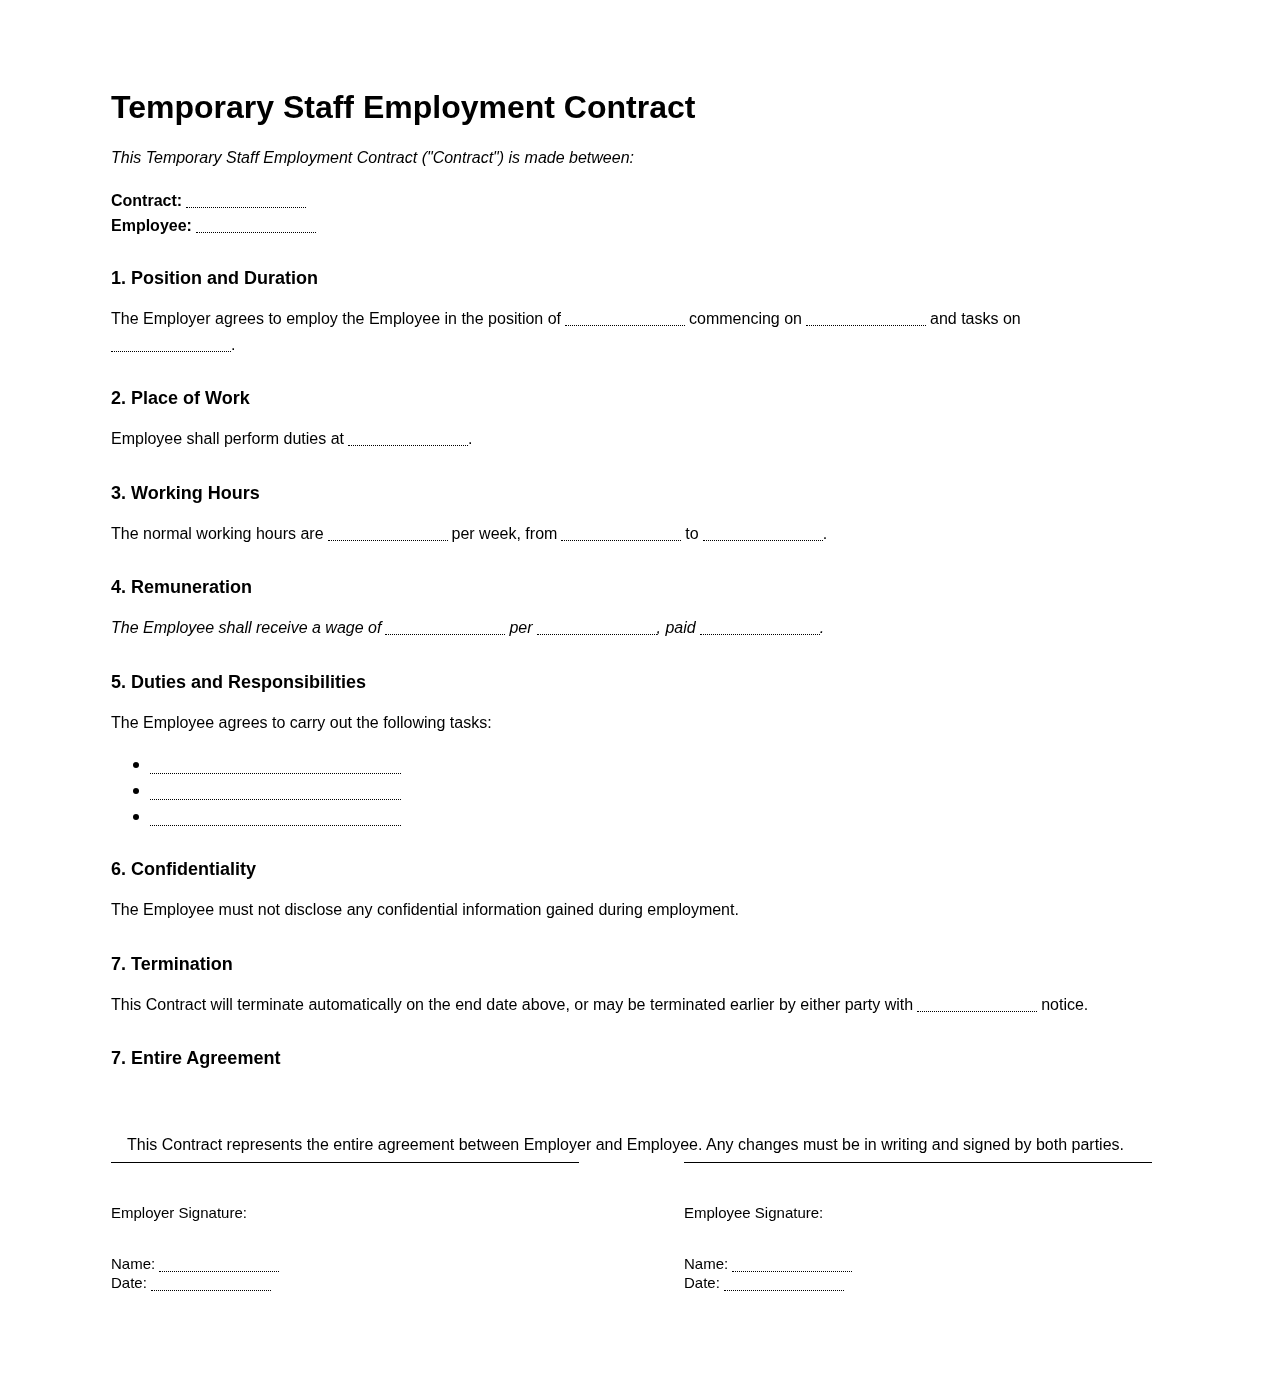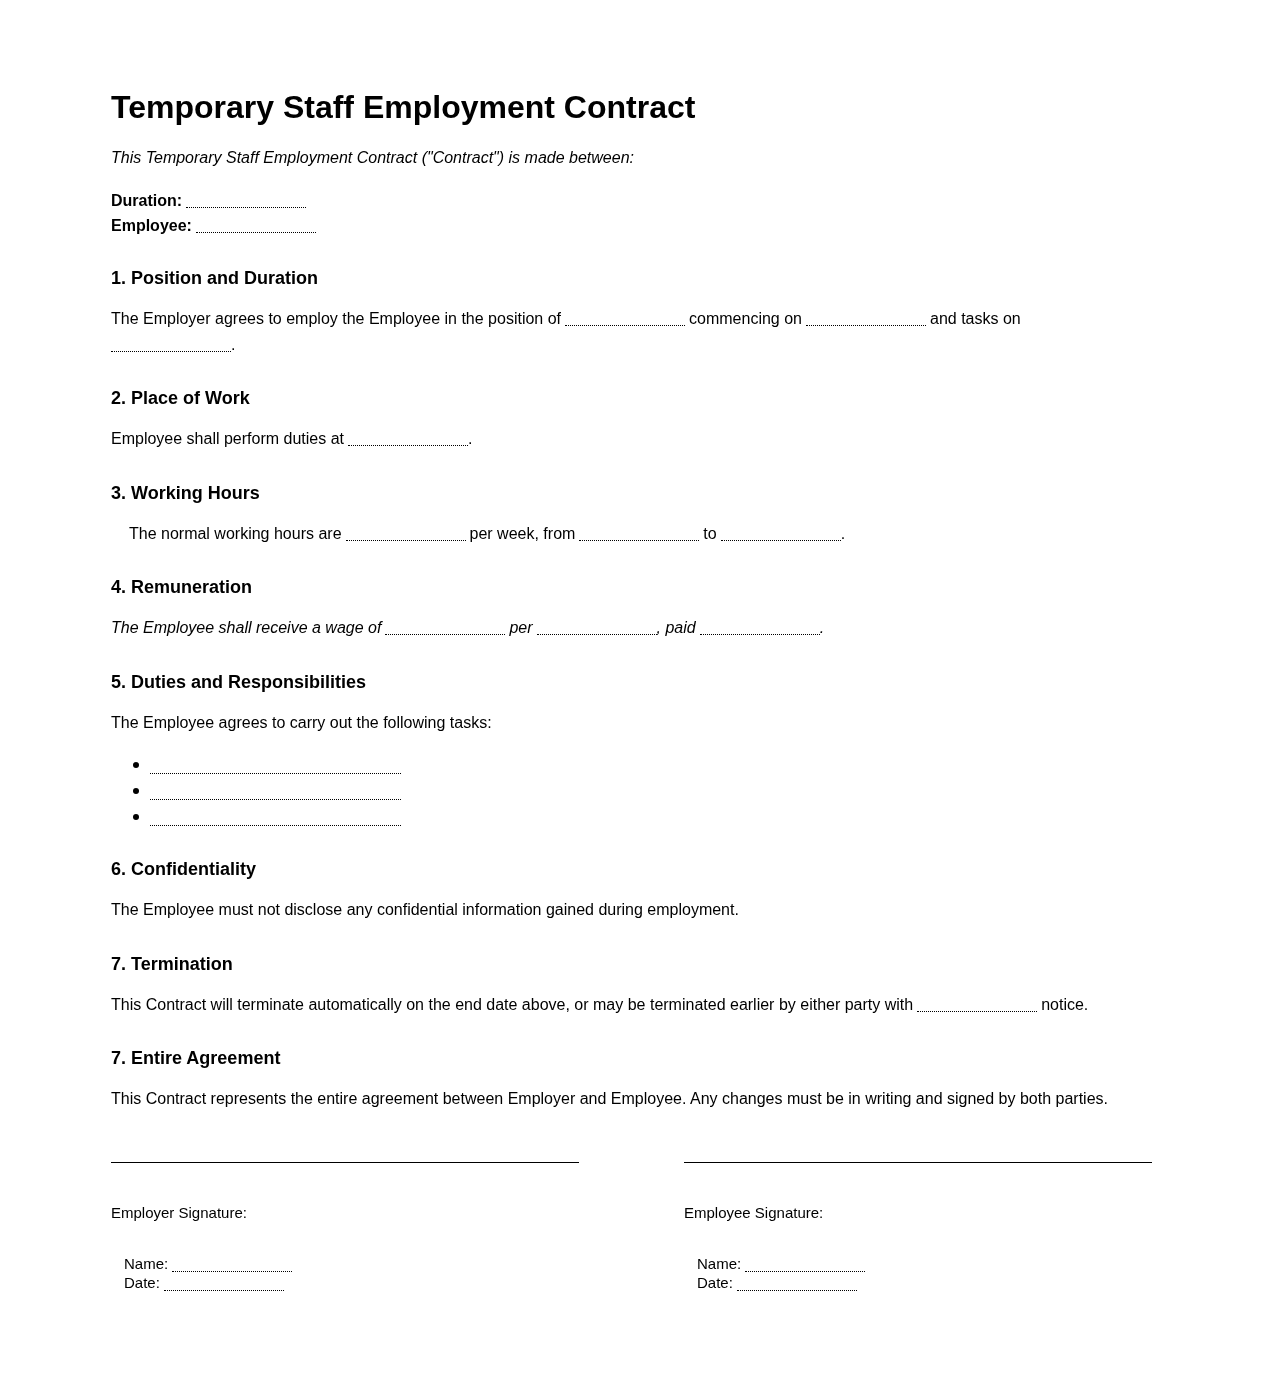--- a/index.html
+++ b/index.html
@@ -106,53 +106,53 @@
     height: 1px;
   }
   .sig-label {
     position: absolute;
     top: 41px;
     left: 0;
     white-space: nowrap;
   }
   .sig-field {
     position: absolute;
-    left: 13px;
+    left: 0;
     white-space: nowrap;
   }
   .sig-field .blank { margin-left: 4px; top: 3px; height: 15px; }
 </style>
 </head>
 <body>
 
 <div class="page">
 
   <h1>Temporary Staff Employment Contract</h1>
 
   <p class="intro">This Temporary Staff Employment Contract ("Contract") is made between:</p>
 
   <div class="party" style="top:190px;">
-    <b>Duration:</b><span class="blank"></span>
+    <b>Contract:</b><span class="blank"></span>
   </div>
   <div class="party" style="top:215px;">
     <b>Employee:</b><span class="blank"></span>
   </div>
 
   <h2 style="top:267px;">1. Position and Duration</h2>
   <div class="para" style="top:306px; width:1041px; white-space:normal;">
     <span>The Employer agrees to employ the Employee in the position of</span><span class="blank"></span><span>commencing on</span><span class="blank"></span><span>and tasks on</span><br><span class="blank noright" style="margin-left:0;"></span><span>.</span>
   </div>
 
   <h2 style="top:387px;">2. Place of Work</h2>
   <div class="para" style="top:426px;">
     <span>Employee shall perform duties at</span><span class="blank noright"></span><span>.</span>
   </div>
 
   <h2 style="top:482px;">3. Working Hours</h2>
-  <div class="para" style="top:521px;margin-left:18px;">
+  <div class="para" style="top:521px;">
     <span>The normal working hours are</span><span class="blank"></span><span>per week, from</span><span class="blank"></span><span>to</span><span class="blank noright"></span><span>.</span>
   </div>
 
   <h2 style="top:576px;">4. Remuneration</h2>
   <div class="para" style="top:615px;font-style:italic;">
     <span>The Employee shall receive a wage of</span><span class="blank"></span><span>per</span><span class="blank noright"></span><span>, paid</span><span class="blank noright"></span><span>.</span>
   </div>
 
   <h2 style="top:671px;">5. Duties and Responsibilities</h2>
   <div class="para" style="top:710px;">The Employee agrees to carry out the following tasks:</div>
@@ -173,21 +173,21 @@
 
   <h2 style="top:858px;">6. Confidentiality</h2>
   <div class="para" style="top:897px;">The Employee must not disclose any confidential information gained during employment.</div>
 
   <h2 style="top:953px;">7. Termination</h2>
   <div class="para" style="top:992px;">
     <span>This Contract will terminate automatically on the end date above, or may be terminated earlier by either party with</span><span class="blank"></span><span>notice.</span>
   </div>
 
   <h2 style="top:1047px;">7. Entire Agreement</h2>
-  <div class="para" style="top:1086px;">This Contract represents the entire agreement between Employer and Employee. Any changes must be in writing and signed by both parties.</div>
+  <div class="para" style="top:1132px;margin-left:16px;">This Contract represents the entire agreement between Employer and Employee. Any changes must be in writing and signed by both parties.</div>
 
   <div class="sig-col" style="left:0;">
     <div class="sig-line"></div>
     <div class="sig-label">Employer Signature:</div>
     <div class="sig-field" style="top:92px;">
       <span>Name:</span><span class="blank"></span>
     </div>
     <div class="sig-field" style="top:111px;">
       <span>Date:</span><span class="blank"></span>
     </div>

